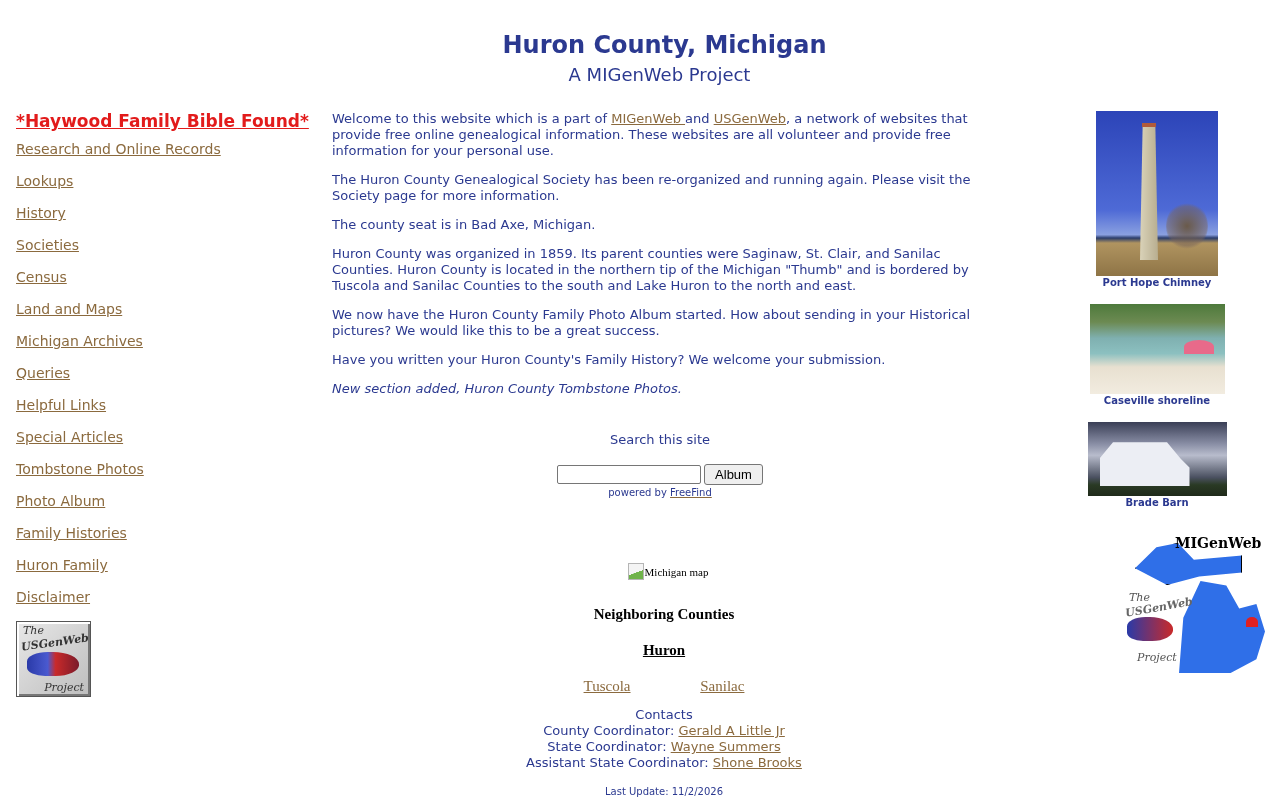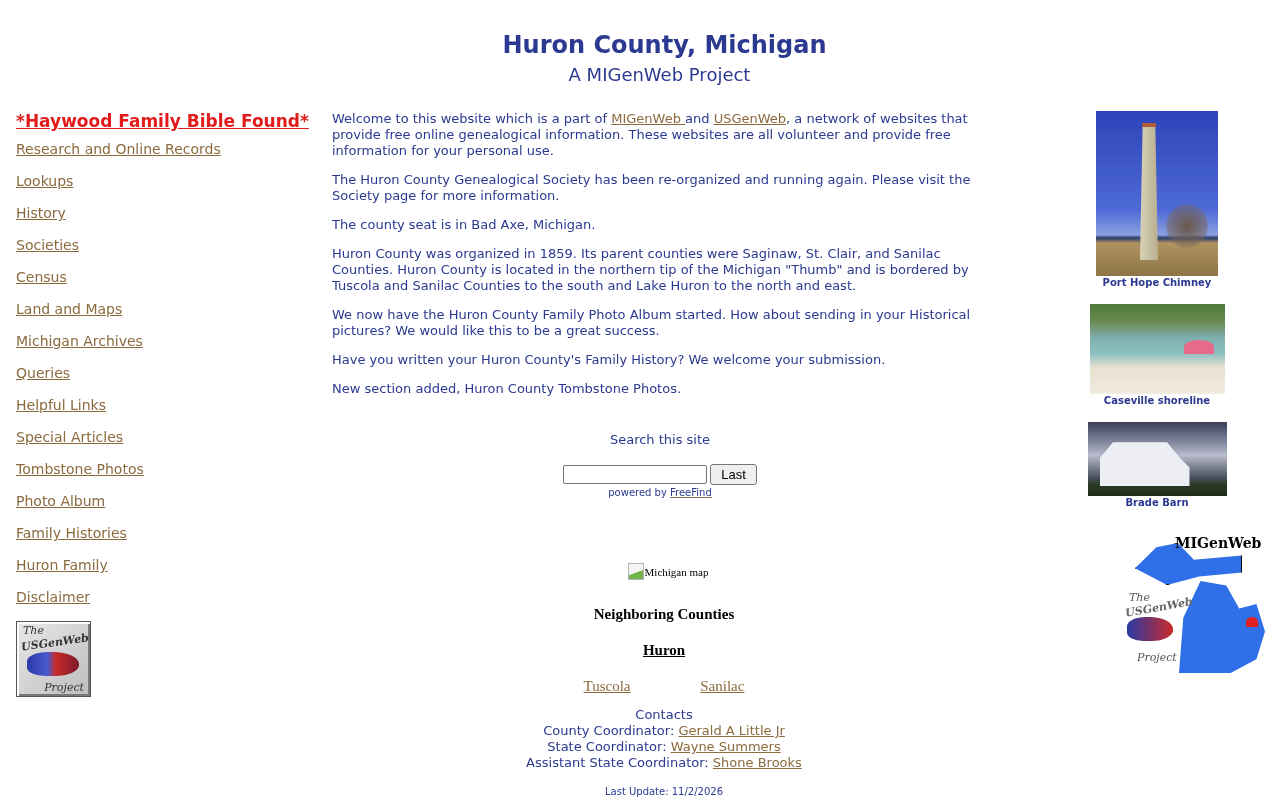--- a/index.html
+++ b/index.html
@@ -23,21 +23,21 @@
       box-shadow: inset 2px 2px 0 #fff, inset -2px -2px 0 #777;
       position: relative; overflow: hidden;
     }
     .usgenweb-badge .t1 { position: absolute; top: 2px; left: 6px; font-family: "DejaVu Serif", serif; font-style: italic; font-size: 11px; color: #333; }
     .usgenweb-badge .t2 { position: absolute; top: 14px; left: 4px; font-family: "DejaVu Serif", serif; font-style: italic; font-weight: bold; font-size: 11px; color: #333; transform: rotate(-8deg); }
     .usgenweb-badge .map { position: absolute; top: 30px; left: 10px; width: 52px; height: 24px; border-radius: 40% 50% 45% 35%; background: linear-gradient(90deg, #2a3aa8 0%, #4a5ad0 40%, #c92a2a 55%, #7a1a2a 100%); }
     .usgenweb-badge .t3 { position: absolute; bottom: 2px; right: 6px; font-family: "DejaVu Serif", serif; font-style: italic; font-size: 11px; color: #333; }
 
     .main { position: absolute; left: 332px; top: 111px; width: 655px; font-size: 13px; line-height: 16px; color: #2b3990; }
     .main p { margin: 0 0 13px 0; }
-    .main p.gap { margin-top: 8px; }
+    .main p.gap { margin-top: 8px; font-style: italic; }
 
     .search { position: absolute; left: 560px; top: 432px; width: 200px; text-align: center; }
     .search .label { font-size: 13px; color: #2b3990; line-height: 16px; }
     .search .row { margin-top: 16px; display: flex; justify-content: center; align-items: center; gap: 3px; }
     .search input { width: 138px; height: 17px; border: 1px solid #767676; border-radius: 2px; padding: 0 2px; font-size: 13px; }
     .search button { height: 21px; padding: 0 10px; font-size: 13px; font-family: "Liberation Sans", sans-serif; background: #efefef; border: 1px solid #767676; border-radius: 3px; color: #000; }
     .search .powered { font-size: 10px; color: #2b3990; line-height: 13px; margin-top: 1px; }
     .search .powered a { color: #2b3990; text-decoration-color: #8b6a3e; }
 
     .neighbors { position: absolute; left: 514px; top: 563px; width: 300px; text-align: center; font-family: "Liberation Serif", "DejaVu Serif", serif; }
@@ -113,21 +113,21 @@
   <p>Huron County was organized in 1859. Its parent counties were Saginaw, St. Clair, and Sanilac Counties. Huron County is located in the northern tip of the Michigan "Thumb" and is bordered by Tuscola and Sanilac Counties to the south and Lake Huron to the north and east.</p>
   <p>We now have the Huron County Family Photo Album started.  How about sending in your Historical pictures?  We would like this to be a great success.</p>
   <p>Have you written your Huron County's Family History?  We welcome your submission.</p>
   <p class="gap">New section added, Huron County Tombstone Photos.</p>
 </main>
 
 <div class="search">
   <div class="label">Search this site</div>
   <div class="row">
     <input type="text" value="" style="">
-    <button>Last</button>
+    <button>Album</button>
   </div>
   <div class="powered"><span>powered by </span><a>FreeFind</a></div>
 </div>
 
 <section class="neighbors">
   <div class="map-alt">
     <span class="broken-img"></span>
     <span>Michigan map</span>
   </div>
   <div class="heading">Neighboring Counties</div>

